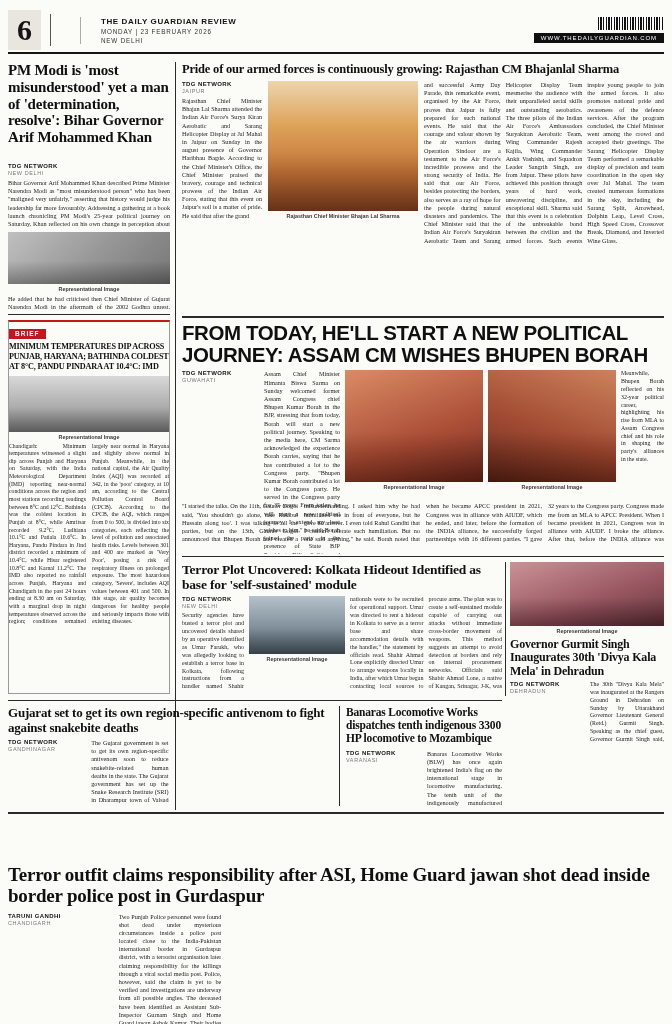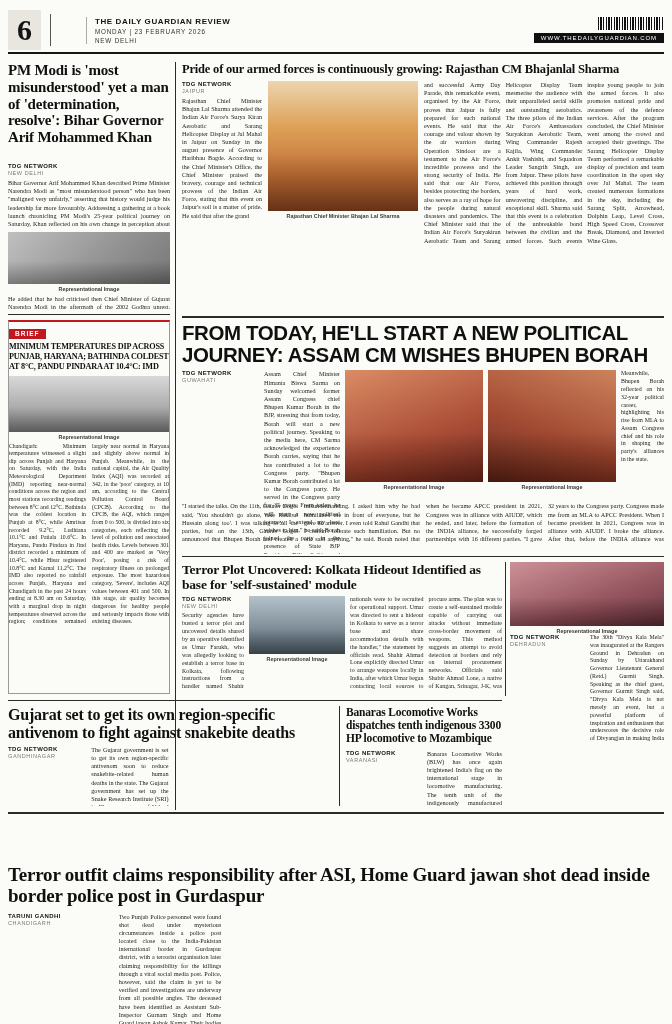--- a/index.html
+++ b/index.html
@@ -7,21 +7,21 @@
   html,body { background:#cfcfcf; }
   body { font-family:"Liberation Serif", serif; color:var(--ink,#141414); }
   .page { position:relative; width:672px; height:1024px; margin:0 auto; background:var(--paper_bg,#fbfbf8); overflow:hidden; }
 
   
   .masthead { position:absolute; left:8px; top:8px; width:656px; height:46px;
               border-bottom:2.5px solid #151515; display:flex; align-items:center; gap:9px; }
   .pageno { font-size:30px; font-weight:bold; background:#e9e6df; padding:0 9px; line-height:40px; }
   .mast-sep { width:1px; height:32px; background:#555; }
   .section-name { font-size:28px; letter-spacing:1.5px; }
-  .mast-mid { margin-left:26px; border-left:1px solid #aaa; padding-left:8px; }
+  .mast-mid { margin-left:20px; border-left:1px solid #aaa; padding-left:20px; }
   .mast-paper { font-family:"Liberation Sans",sans-serif; font-size:8px; font-weight:bold; letter-spacing:.6px; }
   .mast-date, .mast-city { font-family:"Liberation Sans",sans-serif; font-size:6.3px; color:#333; letter-spacing:.8px; margin-top:2px; }
   .mast-right { margin-left:auto; display:flex; flex-direction:column; align-items:flex-end; gap:3px; }
   .barcode { width:66px; height:13px;
              background:repeating-linear-gradient(90deg,#111 0 1px,#fff 1px 2px,#111 2px 4px,#fff 4px 5px,#111 5px 6px,#fff 6px 8px); }
   .site-box { background:#101010; color:#fff; font-family:"Liberation Sans",sans-serif;
               font-size:6px; letter-spacing:.9px; padding:2px 7px; }
 
   
   .vrule, .hrule { position:absolute; background:#2a2a2a; }
@@ -98,21 +98,21 @@
   .cols2t { flex:1; column-count:2; column-gap:5px; height:96px; font-size:6px; }
 
   
   .a-gov { left:510px; top:562px; width:154px; height:182px; }
   .hl-gov { font-size:12px; line-height:1.12; margin:4px 0 3px; }
   .gov-flow { column-count:2; column-gap:6px; height:56px; }
   .gov-flow .body { font-size:5.9px; }
 
   
   .a-guj { left:8px; top:706px; width:327px; height:100px; }
-  .hl-guj { font-size:16px; margin-bottom:4px; }
+  .hl-guj { font-size:13px; margin-bottom:4px; }
   .cols4g { column-count:4; column-gap:6px; height:62px; }
 
   
   .a-ban { left:346px; top:706px; width:318px; height:100px; }
   .hl-ban { font-size:11.5px; width:158px; line-height:1.15; margin-bottom:4px; }
   .cols4n { column-count:4; column-gap:6px; height:42px; }
 
   
   .a-gurd { left:8px; top:864px; width:656px; height:198px; }
   .hl-gurd { font-size:19px; line-height:1.12; margin-bottom:6px; }
@@ -227,20 +227,21 @@
       </figure>
       <div class="body cols2t">nationals were to be recruited for operational support. Umar was directed to rent a hideout in Kolkata to serve as a terror base and share accommodation details with the handler," the statement by officials read. Shahir Ahmad Lone explicitly directed Umar to arrange weapons locally in India, after which Umar began contacting local sources to procure arms. The plan was to create a self-sustained module capable of carrying out attacks without immediate cross-border movement of weapons. This method suggests an attempt to avoid detection at borders and rely on internal procurement networks. Officials said Shabir Ahmad Lone, a native of Kangan, Srinagar, J-K, was previously arrested by Delhi Police Special Cell in 2007 with a large cache of arms including AK-47 rifles and grenades, and was allegedly linked in the past to Hafiz Saeed and Zaki-ur-Rehman Lakhvi, trained at LeT camps in Muzaffarabad and backed by Pakistan's Inter-Services Intelligence (ISI). Earlier on Sunday, the Delhi Police's Special Cell busted a terror module being handled by a Lashkar handler based in Bangladesh, preventing a major untoward incident. Additional CP, Special Cell, Pramod Kumar Kushwaha, revealed that the plot involved pasting anti-national posters at metro stations in Delhi, including Kashmiri Gate, echoing terrorist slogans. The CISF alerted the Metro unit of the Delhi Police, leading to the arrest of two suspects, Umar Farooq and Rohil Ul Islam, in Kolkata. In a press conference, Kushwaha said, "A team from the Special Cell found a module that was being handled by a Lashkar handler based in Bangladesh. A major untoward incident has been prevented."</div>
     </div>
   </article>
 
   <article class="art a-gov">
     <figure>
       <div class="ph ph-mela" style="height:64px"></div>
       <figcaption class="cap">Representational Image</figcaption>
     </figure>
+    <h2 class="hl hl-gov">Governor Gurmit Singh Inaugurates 30th 'Divya Kala Mela' in Dehradun</h2>
     <div class="gov-flow">
       <div class="kicker">
         <div class="net">TDG NETWORK</div>
         <div class="city">DEHRADUN</div>
       </div>
       <div class="body">The 30th "Divya Kala Mela" was inaugurated at the Rangers Ground in Dehradun on Sunday by Uttarakhand Governor Lieutenant General (Retd.) Gurmit Singh. Speaking as the chief guest, Governor Gurmit Singh said, "Divya Kala Mela is not merely an event, but a powerful platform of inspiration and enthusiasm that underscores the decisive role of Divyangjan in making India the world's third-largest economy." While speaking at the grand inauguration of the 30th Divya Kala Mela at Rangers Ground, Governor Singh remarked that the creativity displayed at the Mela is not just art, but a living expression of an Aatmanirbhar Bharat.</div>
     </div>
   </article>
 
   <article class="art a-guj">

